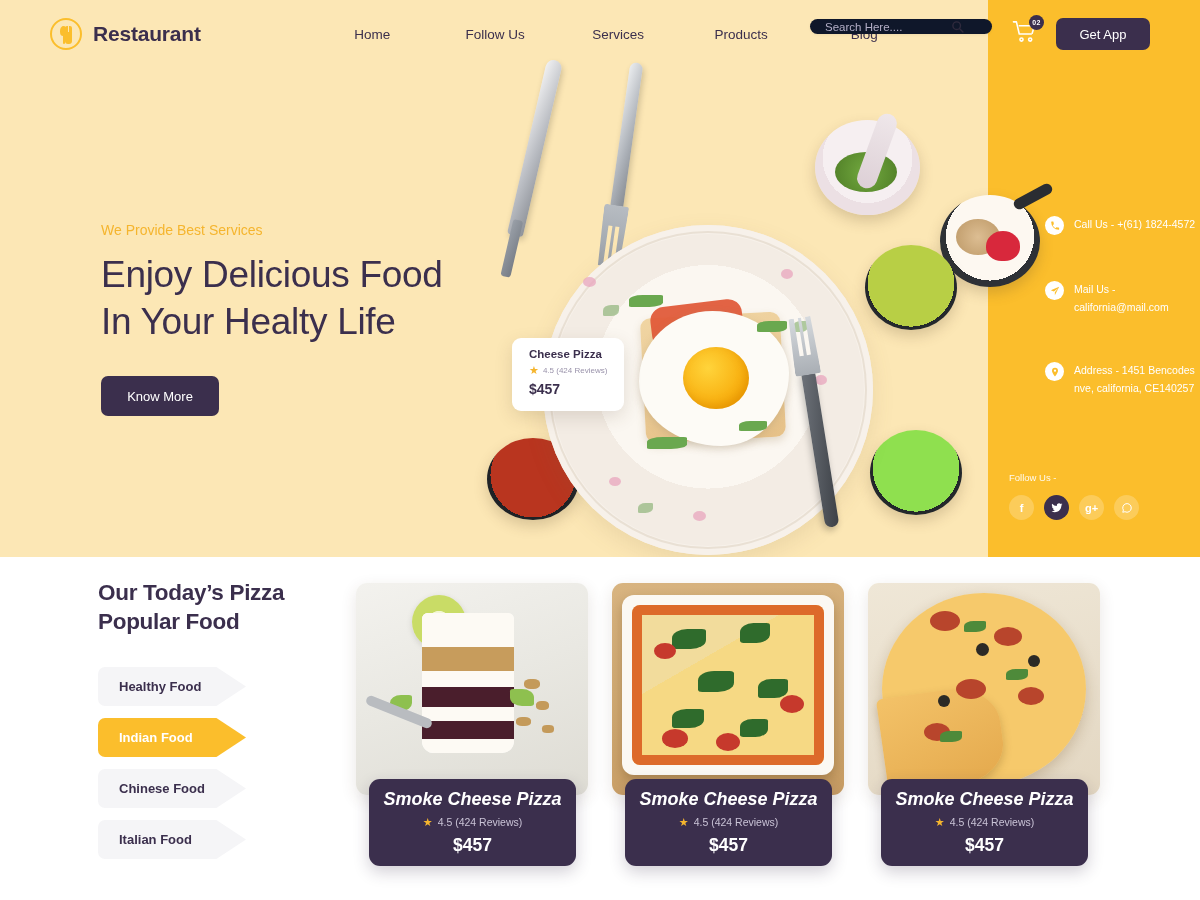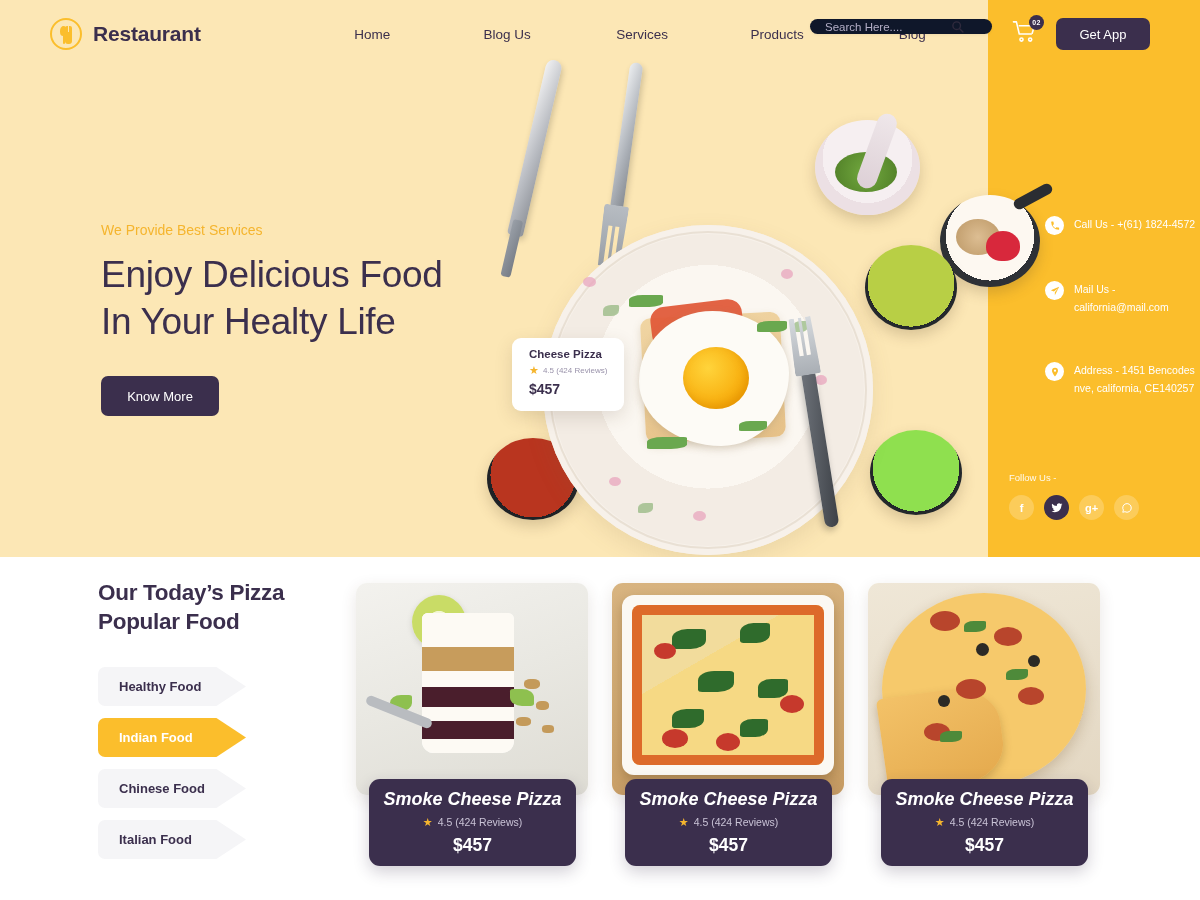--- a/index.html
+++ b/index.html
@@ -53,21 +53,21 @@
     width:7px; height:18px; background:#fbbe2c;
     border-radius:2px 2px 3px 3px;
   }
   .logo-mark .fork:before {
     content:""; position:absolute; left:2.5px; top:0;
     width:1.6px; height:6px; background:#fce7b5;
   }
   .brand-name {
     font-size: 21px; font-weight: 700; color:#3b2f4d; letter-spacing:-0.2px;
   }
-  .nav { display:flex; align-items:flex-end; margin-left:112px; gap:16px; }
+  .nav { display:flex; align-items:flex-end; margin-left:112px; gap:4px; }
   .nav a {
     font-size:13.5px; color:#3b2f4d; text-decoration:none;
     width:119px; text-align:center; display:block;
   }
   .search-wrap {
     position:absolute; left:810px; top:19px;
     width:182px; height:15px; background:#0f172a;
     border-radius:16px; display:flex; align-items:center;
     box-shadow: 0 1px 3px rgba(0,0,0,0.06);
   }
@@ -418,21 +418,21 @@
       <div class="brand">
         <div class="logo-mark">
           <span class="spoon"></span>
             <span class="fork"></span>
         </div>
         <span class="brand-name">Restaurant</span>
       </div>
 
       <nav class="nav">
         <a href="#">Home</a>
-        <a href="#">Blog Us</a>
+        <a href="#">Follow Us</a>
         <a href="#">Services</a>
         <a href="#">Products</a>
         <a href="#">Blog</a>
       </nav>
 
       <div class="search-wrap">
         <input type="text" placeholder="Search Here...." style="">
         <span class="search-icon">
           <svg width="13" height="13" viewBox="0 0 24 24" fill="none" stroke="#2f2a3d" stroke-width="2.6" stroke-linecap="round">
             <circle cx="10.5" cy="10.5" r="7"></circle>

